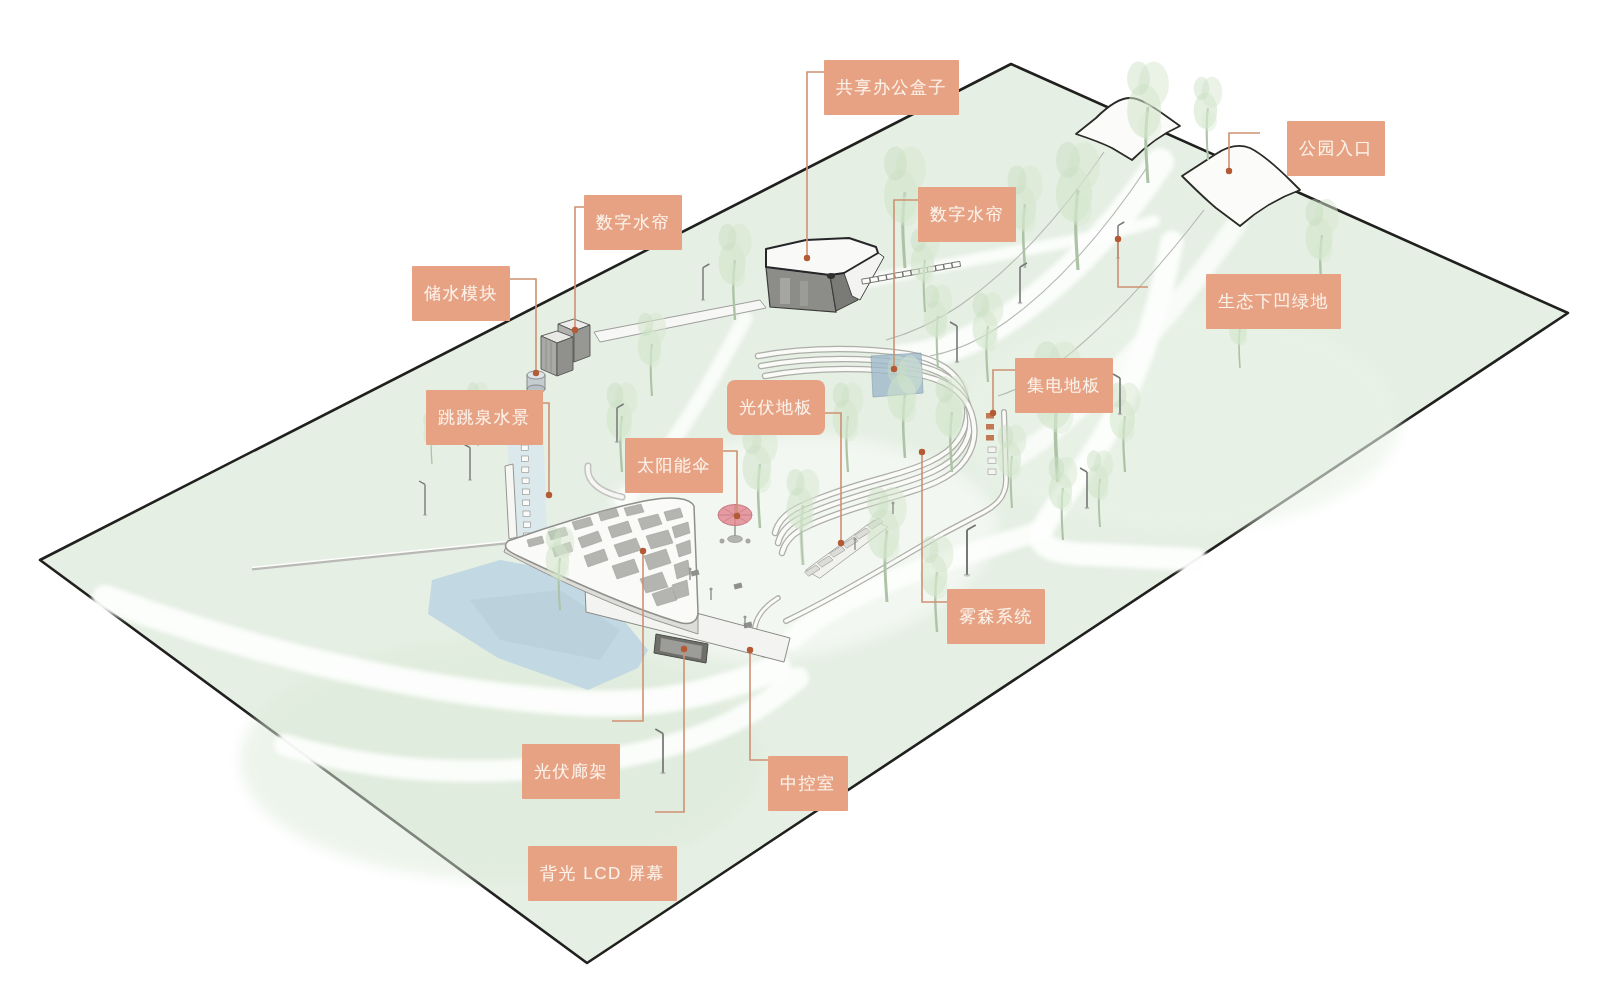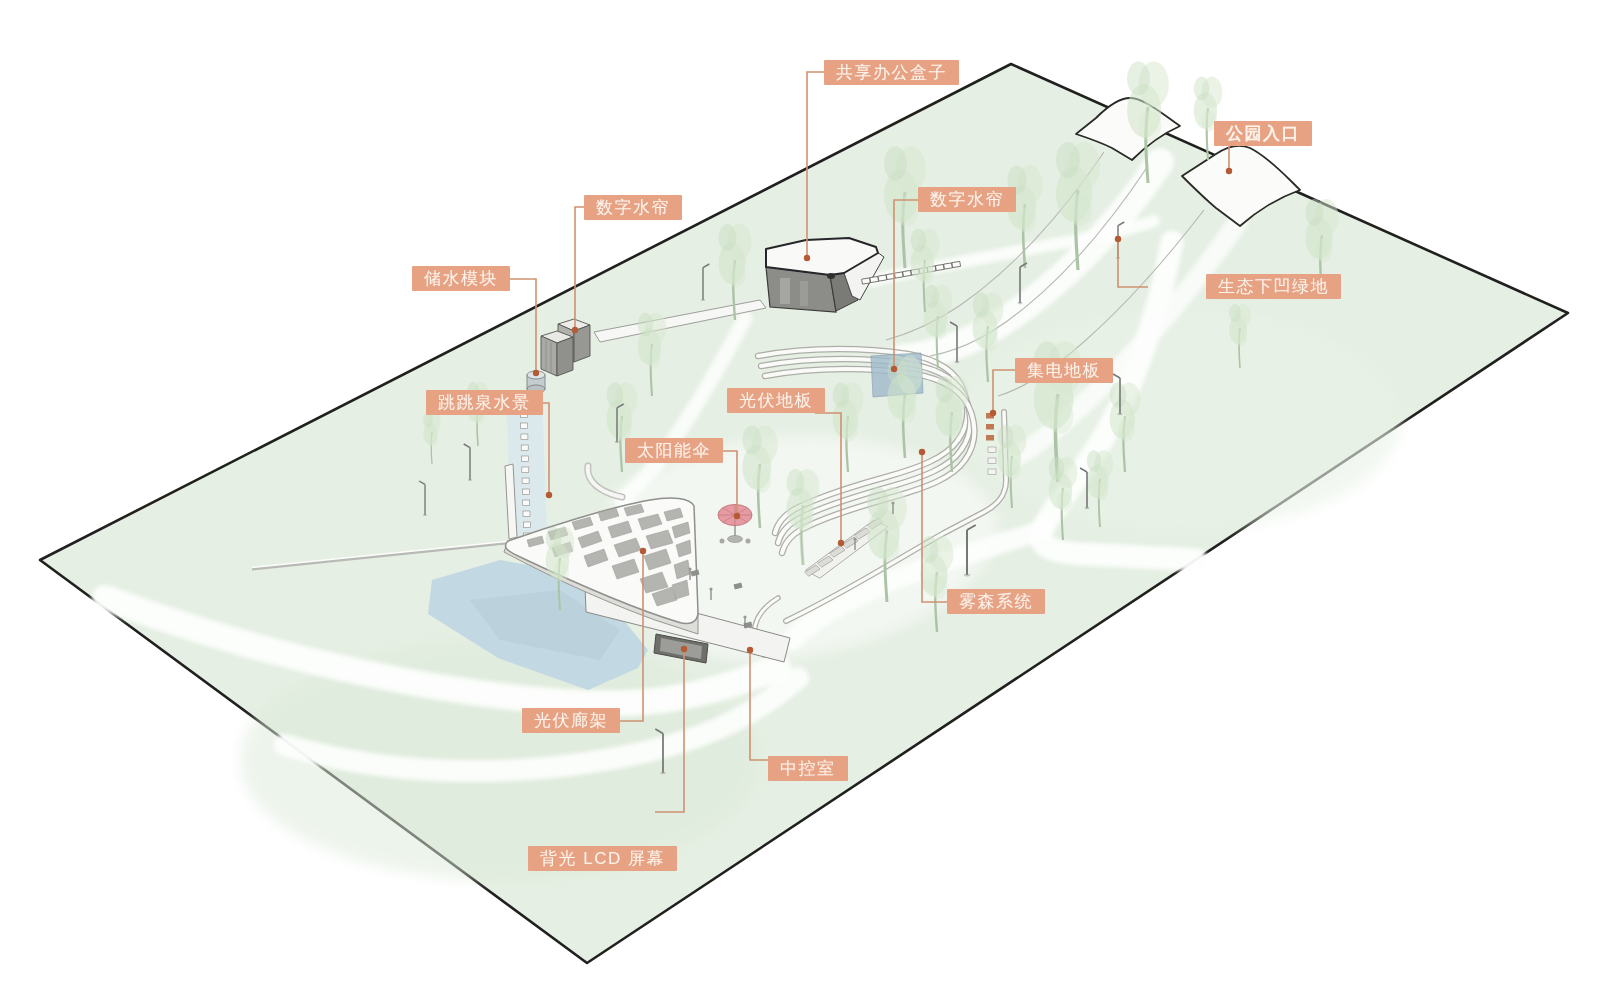--- a/index.html
+++ b/index.html
@@ -8,21 +8,21 @@
     background:#ffffff;
     font-family:"Liberation Sans","DejaVu Sans",sans-serif;
   }
   .scene{position:absolute;left:0;top:0;}
   .lbl{
     position:absolute;
     background:#E7A284;
     color:#FBF2E9;
     font-size:17px;
     line-height:21px;
-    padding:2px 12px;
+    padding:17px 12px;
     letter-spacing:1.5px;
     white-space:nowrap;
     border-radius:1px;
     text-shadow:0 0 1px rgba(255,255,255,.25);
   }
 </style>
 </head>
 <body>
 
 <div class="stage">
@@ -324,27 +324,27 @@
           <circle cx="737" cy="516" r="3.2"></circle>
       <circle cx="922" cy="452" r="3.2"></circle>
           <circle cx="643" cy="551" r="3.2"></circle>
       <circle cx="750" cy="650" r="3.2"></circle>
           <circle cx="684" cy="649" r="3.2"></circle>
     </g>
   </g>
 </svg>
 
 <div class="lbl" style="left:824px;top:60px;">共享办公盒子</div>
-<div class="lbl" style="left:1214px;top:121px;font-weight:bold;">公园入口</div>
+<div class="lbl" style="left:1287px;top:121px;">公园入口</div>
 <div class="lbl" style="left:584px;top:195px;">数字水帘</div>
 <div class="lbl" style="left:918px;top:187px;font-family:Liberation Serif, serif;">数字水帘</div>
 <div class="lbl" style="left:412px;top:266px;font-family:Liberation Serif, serif;">储水模块</div>
 <div class="lbl" style="left:1206px;top:274px;">生态下凹绿地</div>
 <div class="lbl" style="left:416px;top:390px;margin-left:10px;">跳跳泉水景</div>
 <div class="lbl" style="left:1015px;top:358px;">集电地板</div>
-<div class="lbl" style="left:727px;top:388px;">光伏地板</div>
+<div class="lbl" style="left:727px;top:380px;border-radius:8px;">光伏地板</div>
 <div class="lbl" style="left:625px;top:438px;">太阳能伞</div>
 <div class="lbl" style="left:947px;top:589px;">雾森系统</div>
-<div class="lbl" style="left:522px;top:708px;font-family:Liberation Serif, serif;">光伏廊架</div>
+<div class="lbl" style="left:522px;top:744px;font-family:Liberation Serif, serif;">光伏廊架</div>
 <div class="lbl" style="left:768px;top:747px;margin-top:9px;">中控室</div>
 <div class="lbl" style="left:528px;top:798px;margin-top:48px;">背光 LCD 屏幕</div>
 
 </div>
 
 </body></html>

